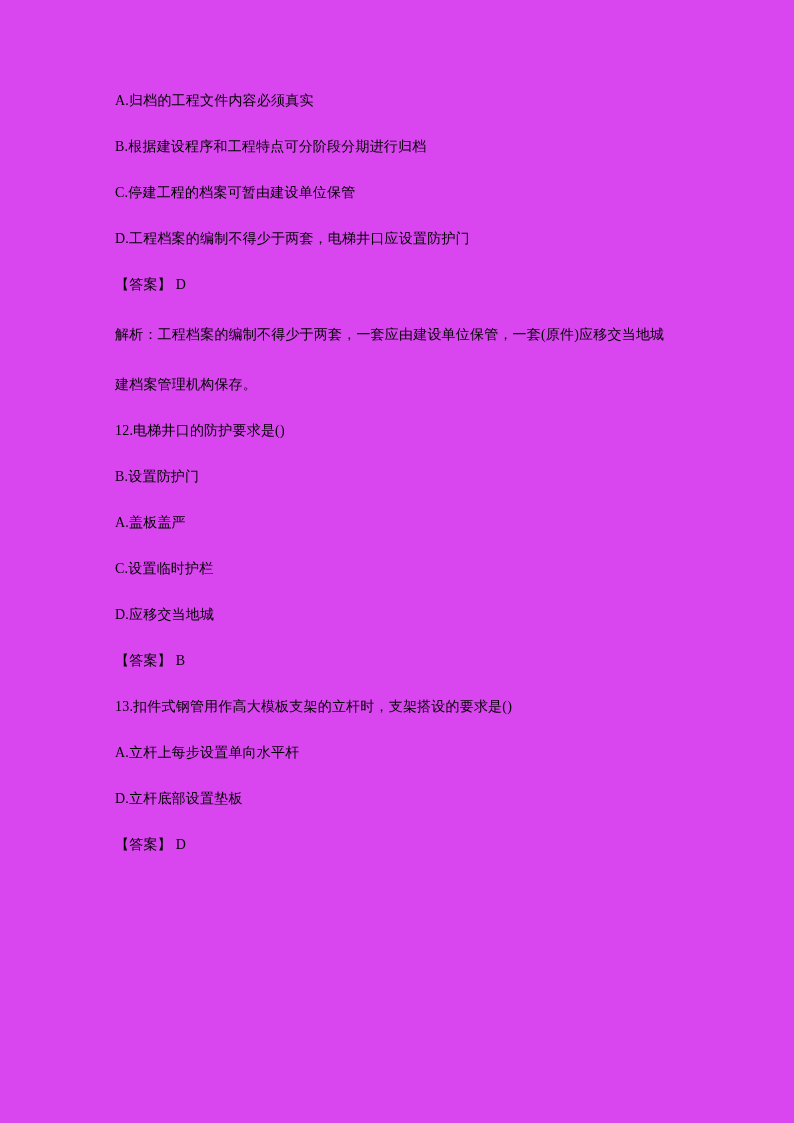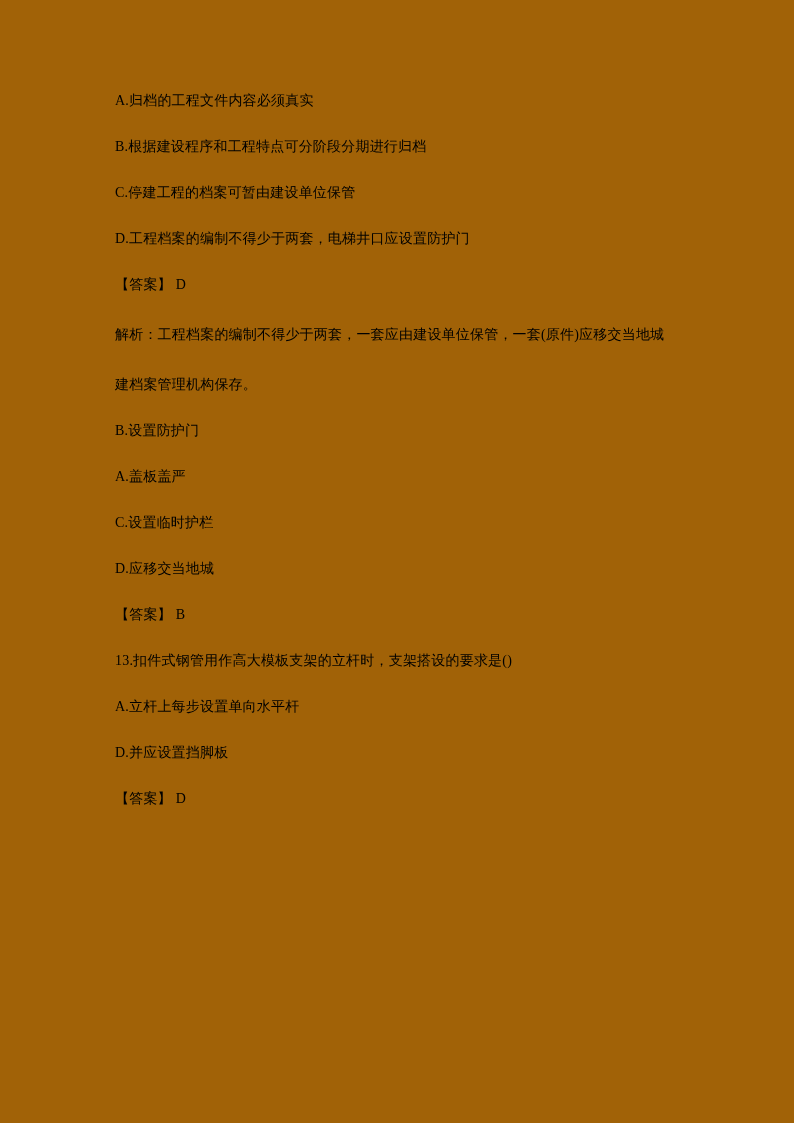--- a/index.html
+++ b/index.html
@@ -4,21 +4,21 @@
 <style>
   html, body {
     margin: 0;
     padding: 0;
     background: #ffffff;
   }
   .page {
     position: relative;
     width: 794px;
     height: 1123px;
-    background: #a16207;
+    background: #d946ef;
     overflow: hidden;
   }
   .content {
     position: absolute;
     left: 115px;
     top: 90px;
     width: 556px;
     font-family: "Liberation Serif", serif;
     font-size: 14px;
     line-height: 22px;
@@ -46,25 +46,26 @@
     <p class="para">A.归档的工程文件内容必须真实</p>
     <p class="para">B.根据建设程序和工程特点可分阶段分期进行归档</p>
     <p class="para">C.停建工程的档案可暂由建设单位保管</p>
     <p class="para">D.工程档案的编制不得少于两套，电梯井口应设置防护门</p>
     <p class="para"><span>【答案】</span><span class="answer-value">D</span></p>
     <p class="para">
         <span class="line">解析：工程档案的编制不得少于两套，一套应由建设单位保管，一套(原件)应移交当地城</span>
         <span class="line">建档案管理机构保存。</span>
       </p>
 
+    <p class="para">12.电梯井口的防护要求是()</p>
     <p class="para">B.设置防护门</p>
     <p class="para">A.盖板盖严</p>
     <p class="para">C.设置临时护栏</p>
     <p class="para">D.应移交当地城</p>
     <p class="para"><span>【答案】</span><span class="answer-value">B</span></p>
 
     <p class="para">13.扣件式钢管用作高大模板支架的立杆时，支架搭设的要求是()</p>
     <p class="para">A.立杆上每步设置单向水平杆</p>
-    <p class="para">D.并应设置挡脚板</p>
+    <p class="para">D.立杆底部设置垫板</p>
     <p class="para"><span>【答案】</span><span class="answer-value">D</span></p>
 
   </div>
 </div>
 
 </body></html>

